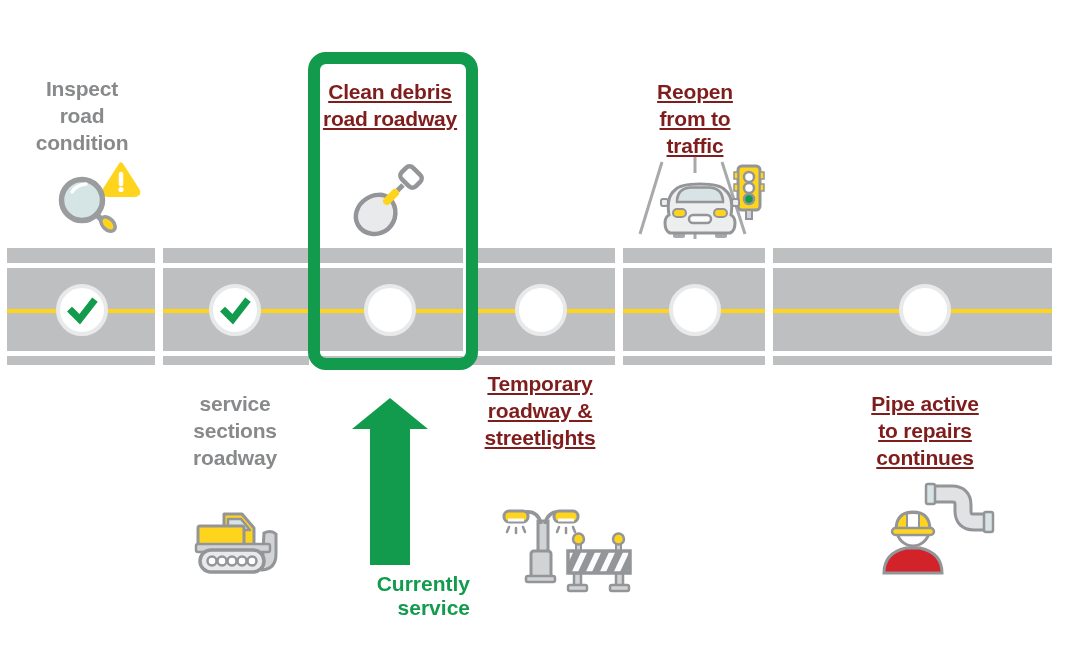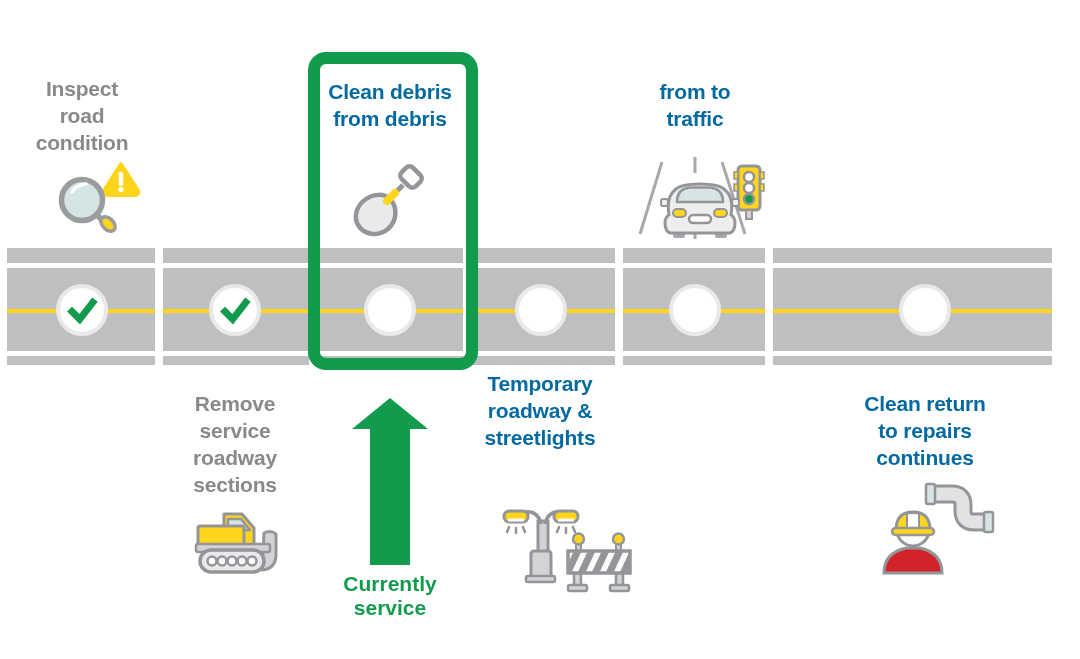--- a/index.html
+++ b/index.html
@@ -5,41 +5,41 @@
   html,body{margin:0;padding:0;background:#fff;}
   #canvas{
     position:relative;width:1052px;height:659px;background:#ffffff;
     font-family:"Liberation Sans", sans-serif;overflow:hidden;
   }
   .stage-label{
     position:absolute;width:170px;text-align:center;
     font-weight:700;font-size:21px;line-height:27px;letter-spacing:-0.2px;
   }
   .stage-label.muted{color:#87898B;}
-  .stage-label.dark{color:#0369a1;}
+  .stage-label.dark{color:#7f1d1d;text-decoration:underline;}
   .road-seg{
     position:absolute;top:248px;height:117px;background:#BDBFC1;z-index:1;
   }
   .road-seg .edge-top{position:absolute;left:0;right:0;top:15px;height:5px;background:#ffffff;}
   .road-seg .edge-bottom{position:absolute;left:0;right:0;top:103px;height:5px;background:#ffffff;}
   .road-seg .lane-line{position:absolute;left:0;right:0;top:61px;height:4px;background:#FFD41C;}
   .milestone{
     position:absolute;top:284px;width:44px;height:44px;background:#ffffff;
     border:4px solid #E8E9EA;border-radius:50%;z-index:2;
     display:flex;align-items:center;justify-content:center;
   }
   .active-frame{
     position:absolute;left:308px;top:52px;width:170px;height:318px;
     box-sizing:border-box;border:12px solid #129B4D;border-radius:18px;
     background:transparent;z-index:5;
   }
   .icon-box{position:absolute;z-index:3;}
   .arrow-box{position:absolute;left:350px;top:398px;z-index:3;}
   .active-caption{
-    position:absolute;left:310px;top:572px;width:160px;text-align:center;
+    position:absolute;left:310px;top:572px;width:160px;text-align:right;
     color:#129B4D;font-weight:700;font-size:21px;line-height:24px;z-index:3;
   }
 </style>
 </head>
 <body>
 
 <div id="canvas">
 
   <div class="road-seg" style="left:7px;width:148px;">
       <div class="edge-top"></div>
@@ -89,44 +89,44 @@
 
   <div class="active-frame"></div>
 
   <div class="stage-label muted" style="left:-3px;top:75px;">
     <div>Inspect</div>
     <div>road</div>
     <div>condition</div>
   </div>
 
   <div class="stage-label muted" style="left:150px;top:390px;">
-    <div>Remove</div>
     <div>service</div>
+    <div>sections</div>
     <div>roadway</div>
-    <div>sections</div>
   </div>
 
   <div class="stage-label dark" style="left:305px;top:78px;z-index:6;">
     <div>Clean debris</div>
-    <div>from debris</div>
+    <div>road roadway</div>
   </div>
 
   <div class="stage-label dark" style="left:455px;top:370px;">
     <div>Temporary</div>
     <div>roadway &amp;</div>
     <div>streetlights</div>
   </div>
 
   <div class="stage-label dark" style="left:610px;top:78px;">
+    <div>Reopen</div>
     <div>from to</div>
     <div>traffic</div>
   </div>
 
   <div class="stage-label dark" style="left:840px;top:390px;">
-    <div>Clean return</div>
+    <div>Pipe active</div>
     <div>to repairs</div>
     <div>continues</div>
   </div>
 
   <div class="icon-box" style="left:55px;top:158px;">
     <svg width="90" height="76" viewBox="0 0 90 76">
       <path d="M66 7 L82 32 Q84.5 36.5 79 36.5 L53 36.5 Q47.5 36.5 50 32 Z" fill="#FFD41C" stroke="#FFD41C" stroke-width="5" stroke-linejoin="round"></path>
       <line x1="66" y1="16" x2="66" y2="26" stroke="#ffffff" stroke-width="4.5" stroke-linecap="round"></line>
       <circle cx="66" cy="31.5" r="2.6" fill="#ffffff"></circle>
       <line x1="42" y1="57" x2="48" y2="63" stroke="#9A9C9E" stroke-width="6"></line>

